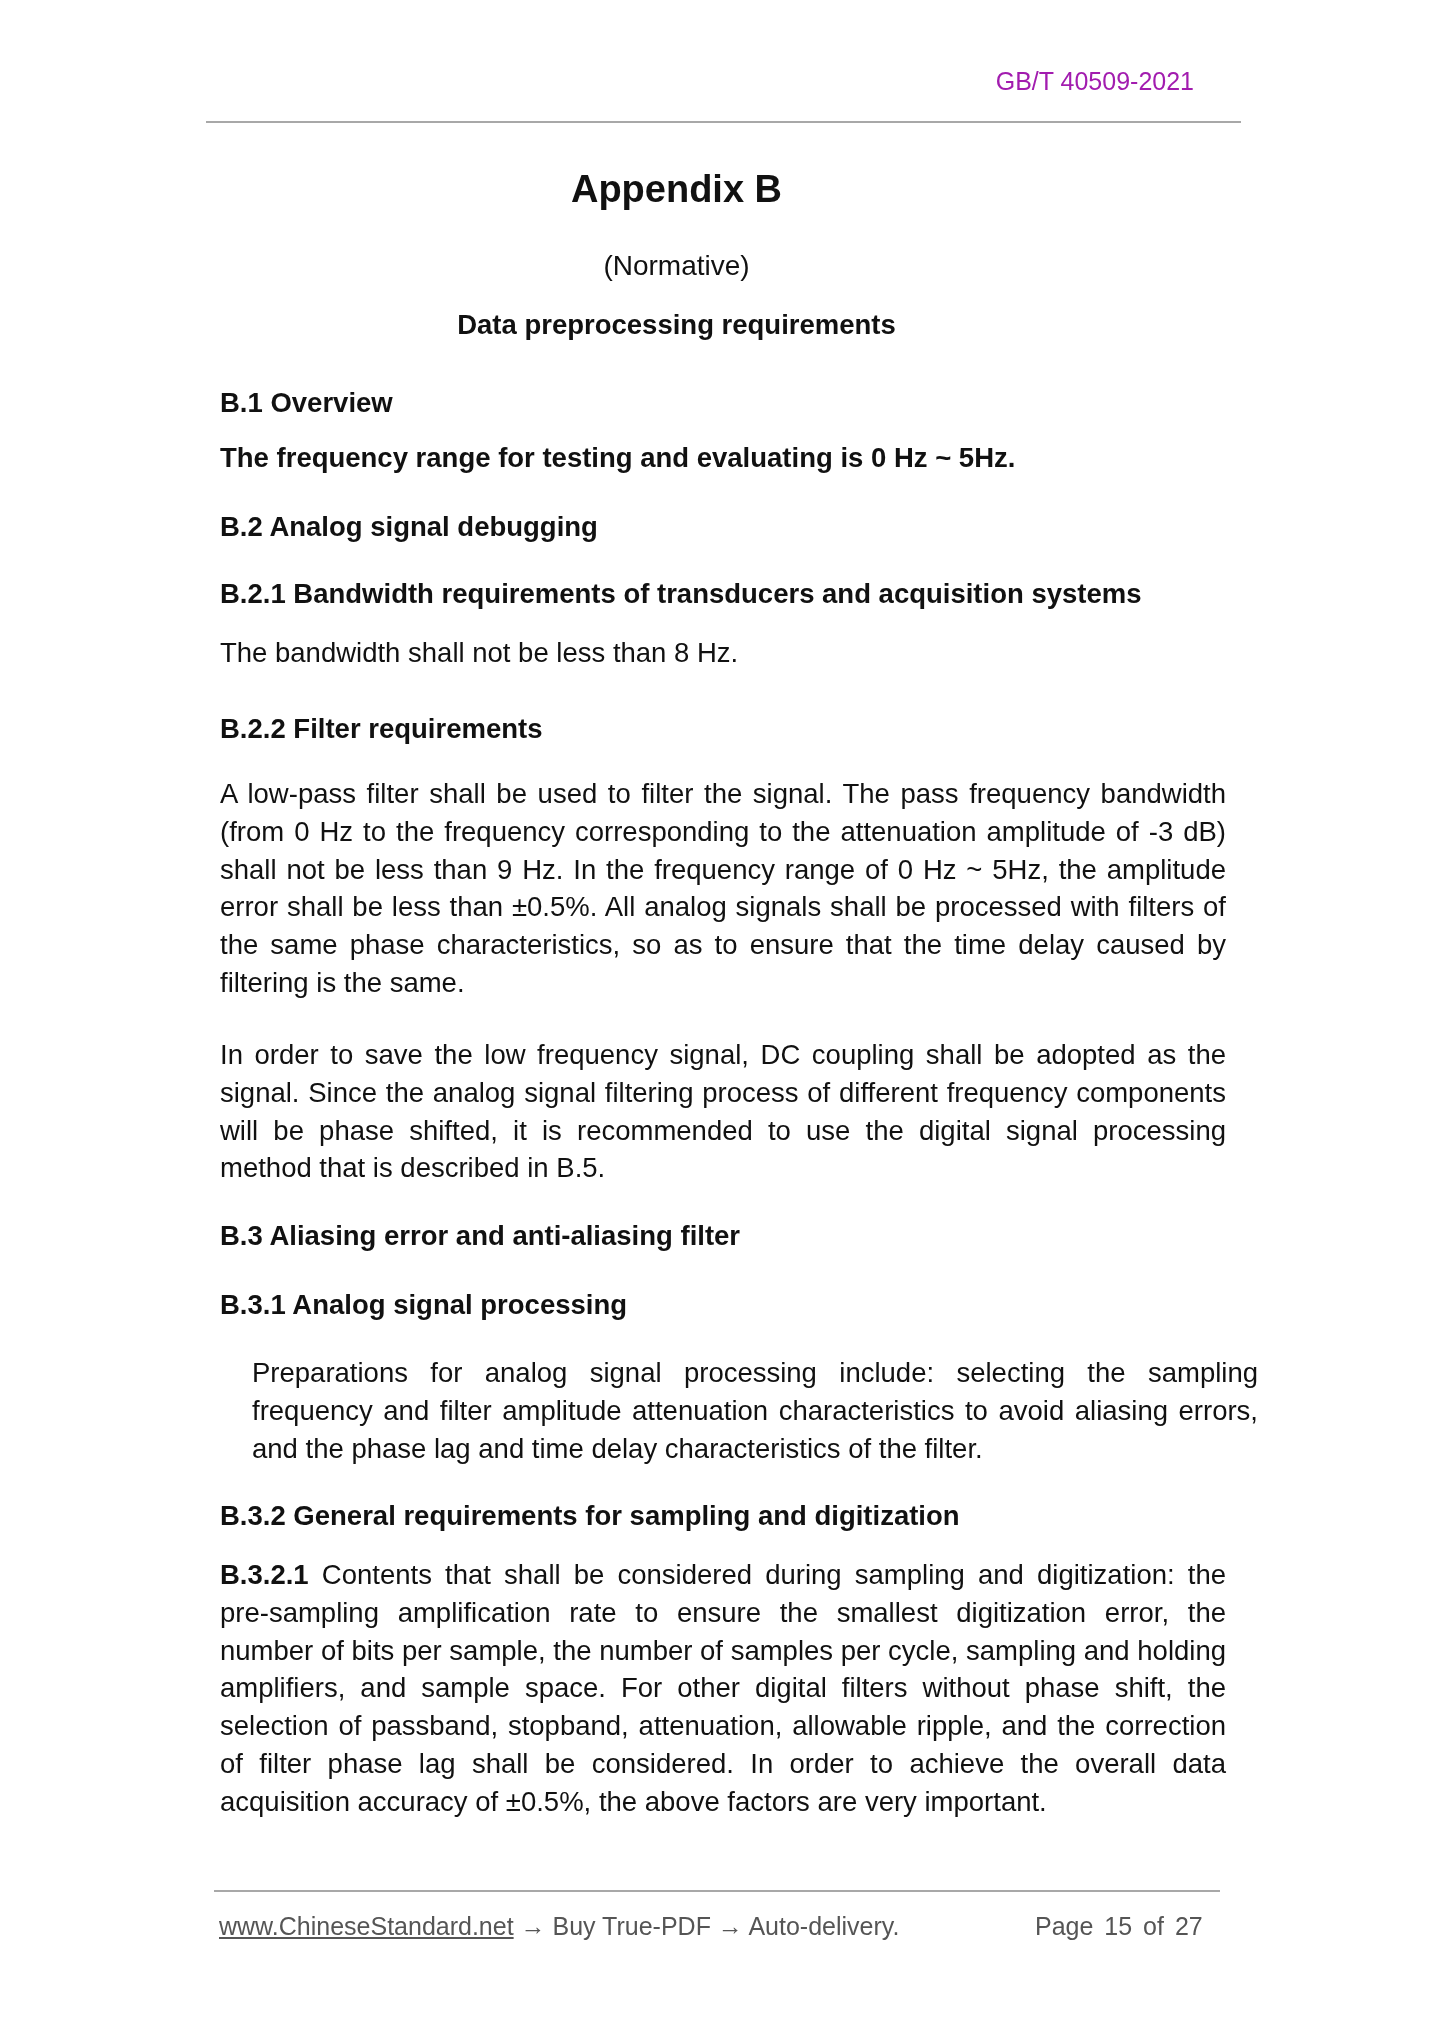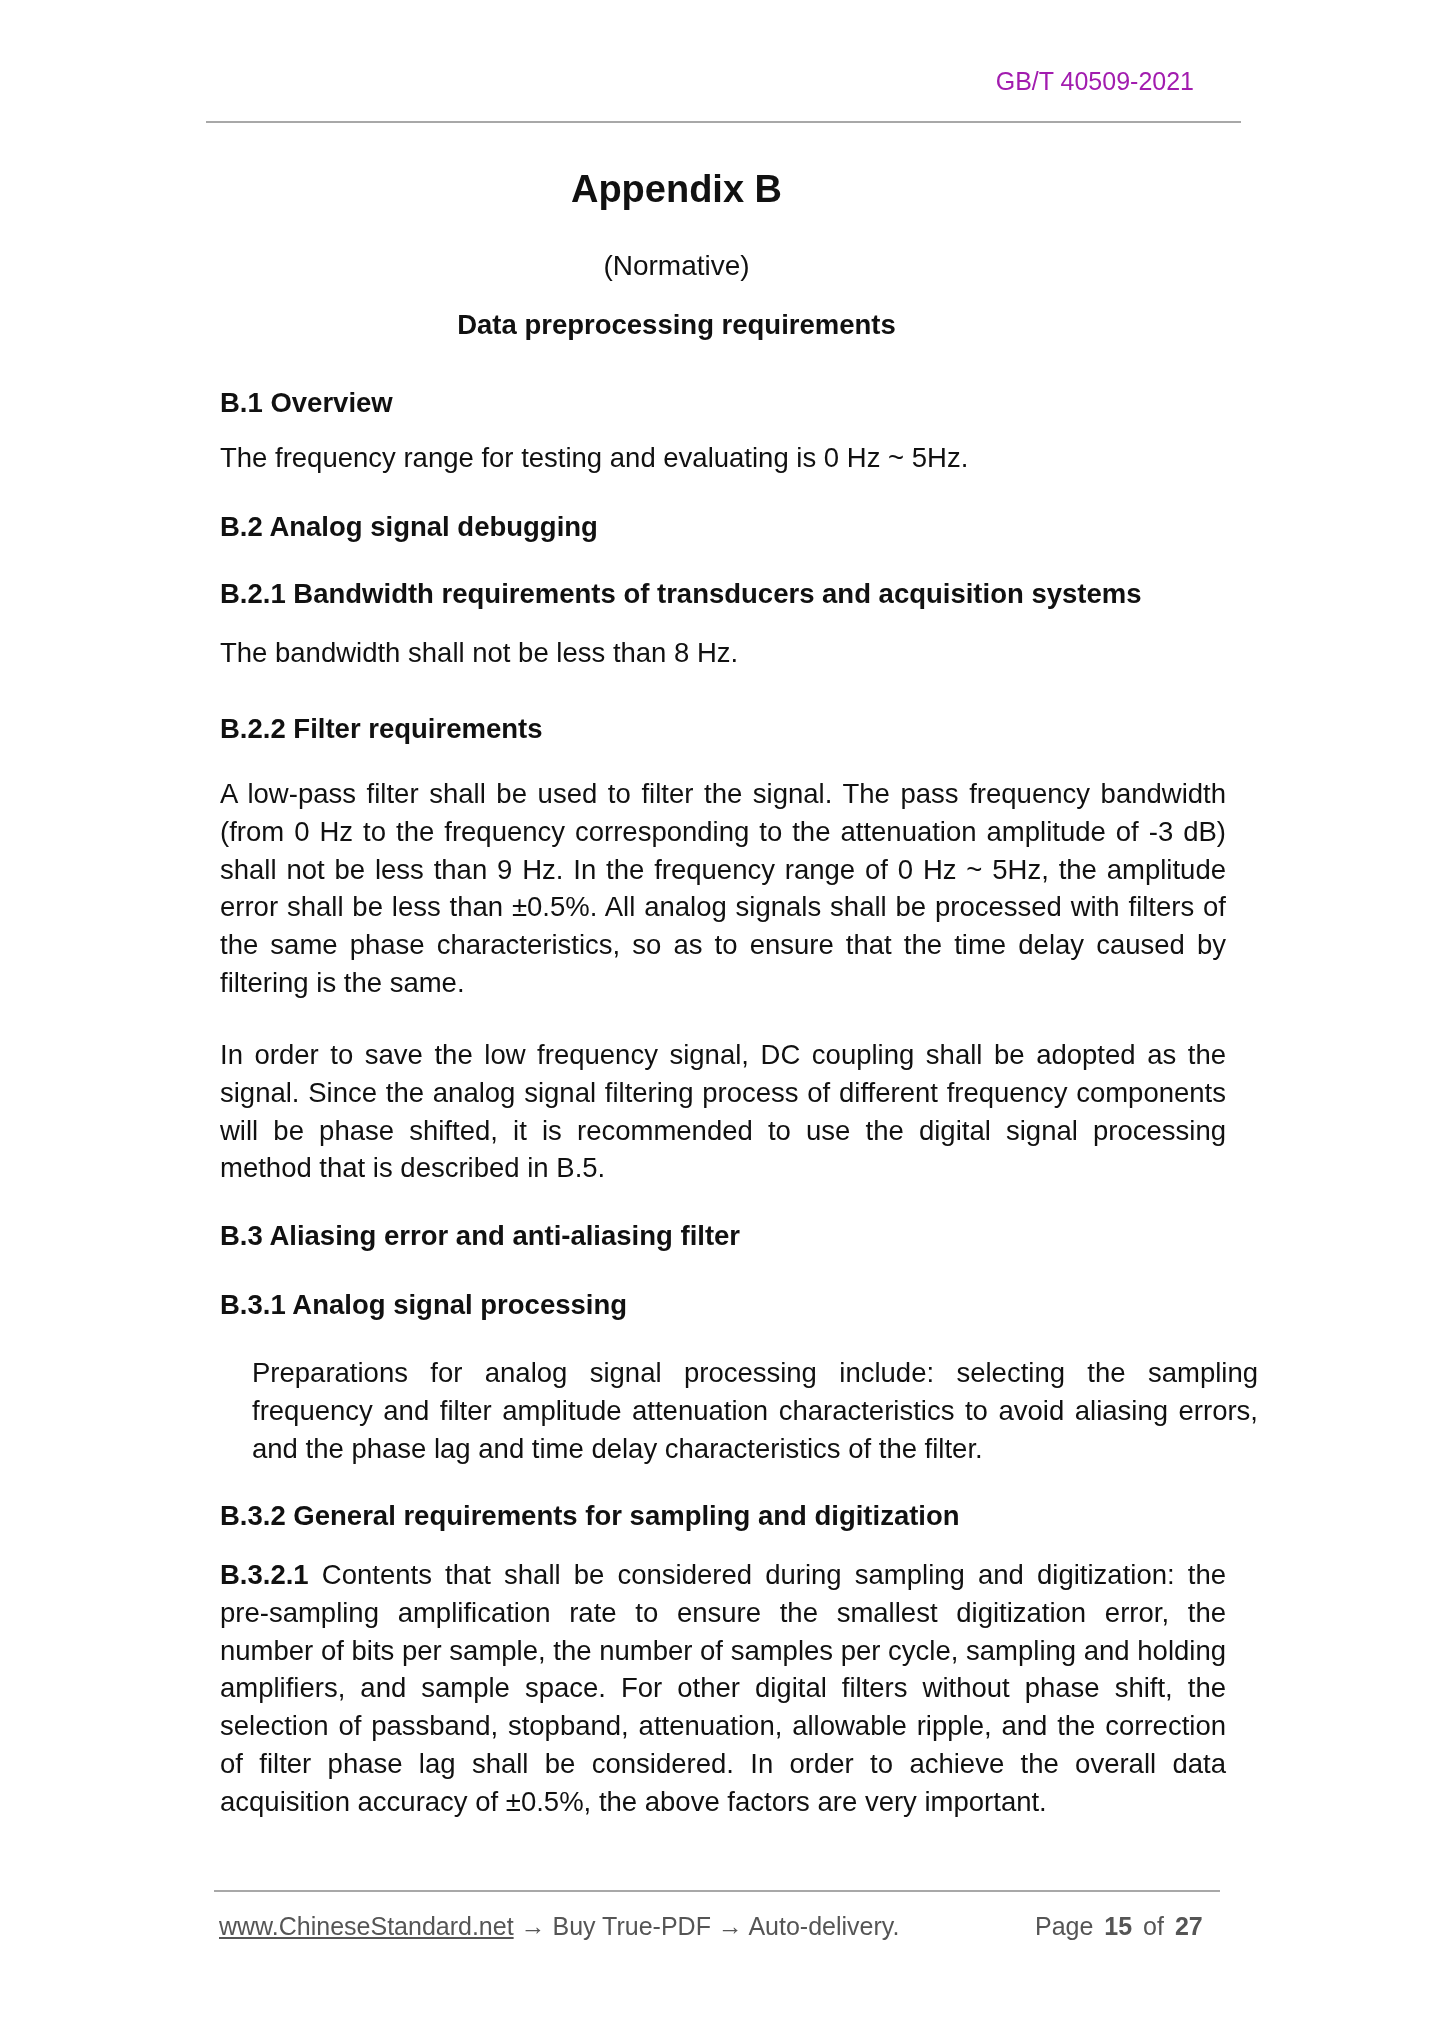--- a/index.html
+++ b/index.html
@@ -10,34 +10,34 @@
   .rule { position: absolute; height: 2px; background: #a8a8a8; }
   .center { left: 0; width: 1353px; text-align: center; }
   .title { font-size: 38px; font-weight: bold; line-height: 44px; }
   .subtitle { font-size: 28px; line-height: 38px; }
   .subhead { font-size: 27.5px; font-weight: bold; line-height: 34px; }
   .blk { left: 220px; width: 1006px; font-size: 27.5px; line-height: 37.8px; }
   .h { font-weight: bold; }
   .p { text-align: justify; }
   .footer { font-size: 25px; color: #555; line-height: 30px; }
   .footer a { color: #555; text-decoration: underline; }
-  .footer b { font-weight: bold; }
+  .footer b { font-weight: normal; }
 </style>
 </head>
 <body>
 
 <div class="abs hdr" style="top:66px;">GB/T 40509-2021</div>
 <div class="rule" style="left:206px; width:1035px; top:121px;"></div>
 
 <div class="abs center title" style="top:167px;">Appendix B</div>
 <div class="abs center subtitle" style="top:247px;">(Normative)</div>
 <div class="abs center subhead" style="top:308px;">Data preprocessing requirements</div>
 
 <div class="abs blk h" style="top:384px;">B.1 Overview</div>
-<div class="abs blk p" style="top:439px;">The frequency range for testing and evaluating is 0 Hz ~ 5Hz.</div>
+<div class="abs blk p" style="top:439px;font-weight:bold;">The frequency range for testing and evaluating is 0 Hz ~ 5Hz.</div>
 <div class="abs blk h" style="top:508px;">B.2 Analog signal debugging</div>
 <div class="abs blk h" style="top:575px;">B.2.1 Bandwidth requirements of transducers and acquisition systems</div>
 <div class="abs blk p" style="top:634px;">The bandwidth shall not be less than 8 Hz.</div>
 <div class="abs blk h" style="top:710px;">B.2.2 Filter requirements</div>
 <div class="abs blk p" style="top:775px;">A low-pass filter shall be used to filter the signal. The pass frequency bandwidth (from 0 Hz to the frequency corresponding to the attenuation amplitude of -3 dB) shall not be less than 9 Hz. In the frequency range of 0 Hz ~ 5Hz, the amplitude error shall be less than ±0.5%. All analog signals shall be processed with filters of the same phase characteristics, so as to ensure that the time delay caused by filtering is the same.</div>
 <div class="abs blk p" style="top:1036px;">In order to save the low frequency signal, DC coupling shall be adopted as the signal. Since the analog signal filtering process of different frequency components will be phase shifted, it is recommended to use the digital signal processing method that is described in B.5.</div>
 <div class="abs blk h" style="top:1217px;">B.3 Aliasing error and anti-aliasing filter</div>
 <div class="abs blk h" style="top:1286px;">B.3.1 Analog signal processing</div>
 <div class="abs blk p" style="top:1354px;margin-left:32px;">Preparations for analog signal processing include: selecting the sampling frequency and filter amplitude attenuation characteristics to avoid aliasing errors, and the phase lag and time delay characteristics of the filter.</div>
 <div class="abs blk h" style="top:1497px;">B.3.2 General requirements for sampling and digitization</div>

